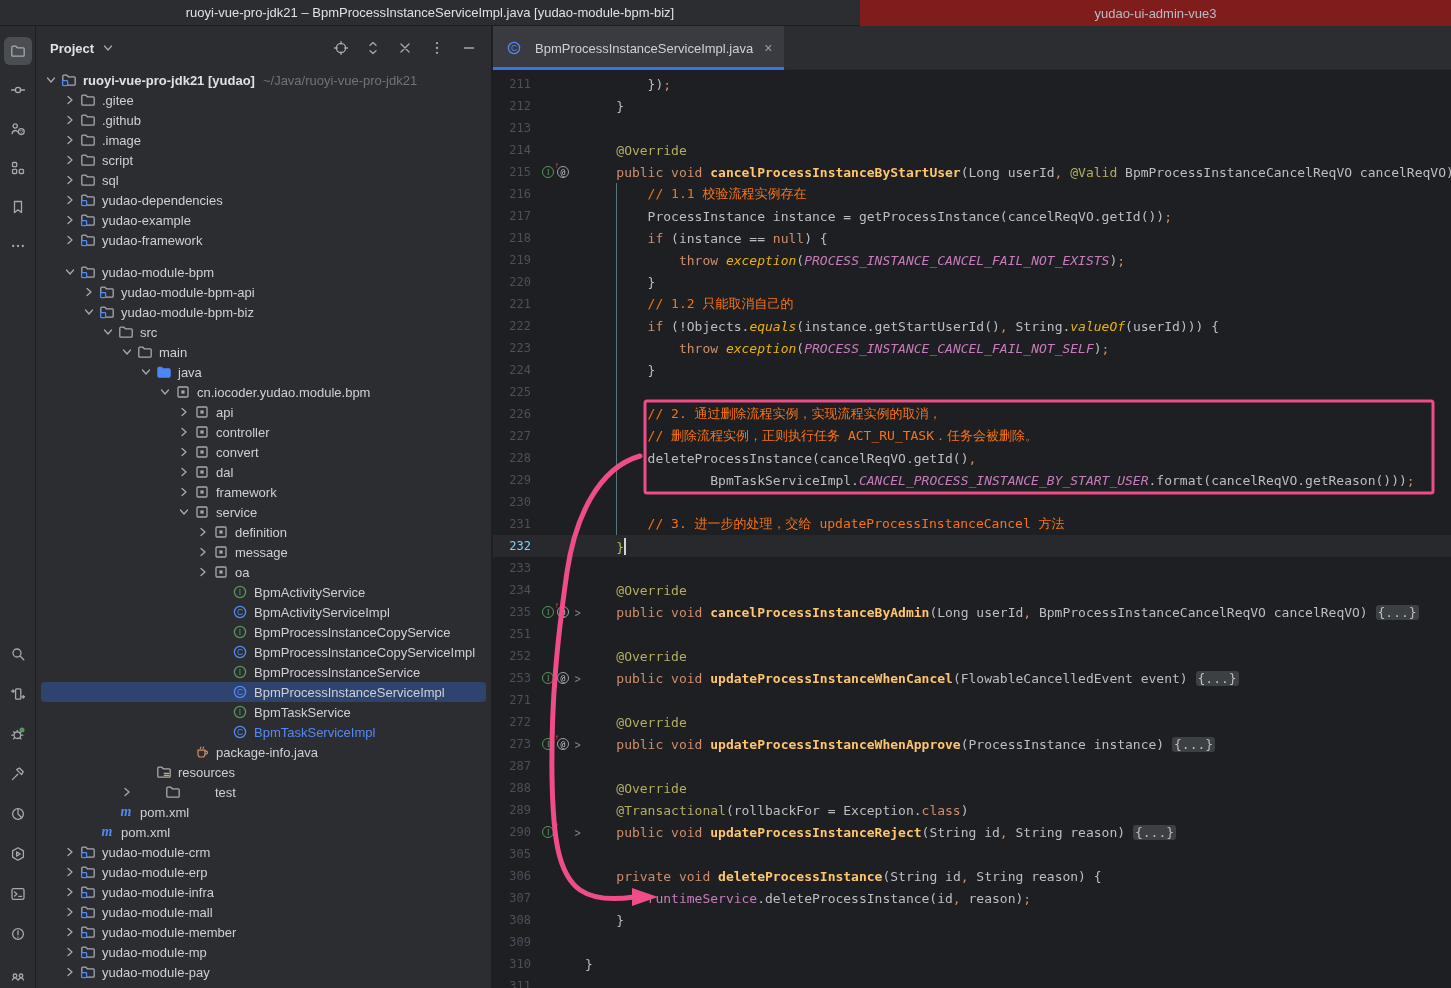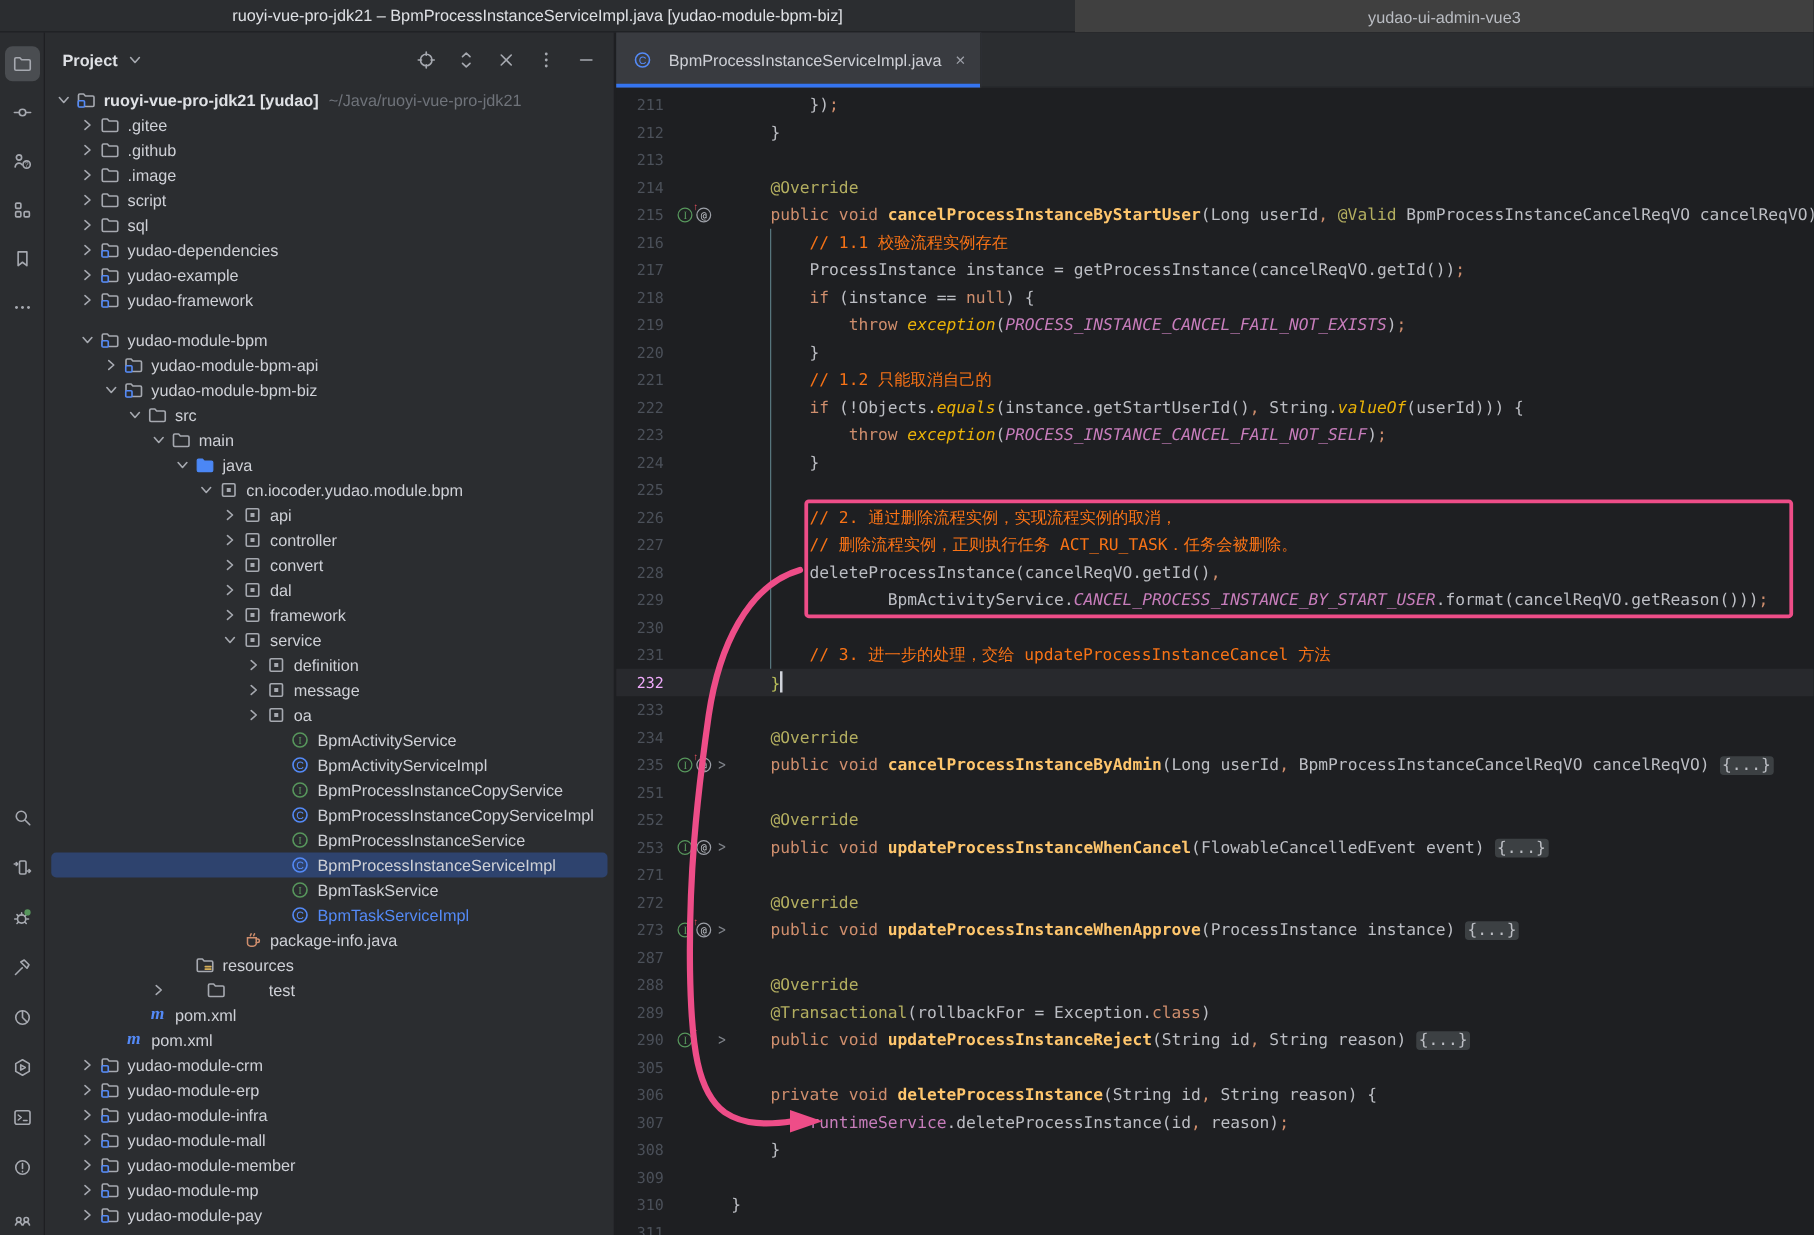--- a/index.html
+++ b/index.html
@@ -4,21 +4,21 @@
 <style>
   * { margin:0; padding:0; box-sizing:border-box; }
   html,body { width:1451px; height:988px; overflow:hidden; background:#1e1f22;
     font-family:"Liberation Sans", sans-serif; }
   #stage { position:relative; width:1451px; height:988px; }
 
   
   #titlebar { position:absolute; left:0; top:0; width:1451px; height:26px; display:flex; }
   #title-left { width:860px; height:26px; background:#2b2d30; color:#dfe1e5; font-size:13px;
     display:flex; align-items:center; justify-content:center; border-bottom:1px solid #1e1f22; }
-  #title-right { width:591px; height:26px; background:#404040; color:#b9bcc2; font-size:13px;
+  #title-right { width:591px; height:26px; background:#7f1d1d; color:#b9bcc2; font-size:13px;
     display:flex; align-items:center; justify-content:center; }
 
   
   #activitybar { position:absolute; left:0; top:26px; width:36px; height:962px; background:#2b2d30;
     border-right:1px solid #1e1f22; display:flex; flex-direction:column; align-items:center; }
   .ab-btn { width:28px; height:28px; border-radius:6px; display:flex; align-items:center;
     justify-content:center; margin-top:11px; }
   .ab-btn.active { background:#4a4d51; }
   #ab-bottom { margin-top:auto; display:flex; flex-direction:column; align-items:center; padding-bottom:0; }
   #ab-bottom .ab-btn { margin-top:12px; }
@@ -50,21 +50,21 @@
     border-right:1px solid #2b2d30; position:relative; }
   .tab .underline { position:absolute; left:0; right:0; bottom:0; height:3px; background:#3574f0; }
   .tab-label { color:#ced0d6; font-size:13px; }
   .tab-close { color:#9da0a8; font-size:14px; margin-left:4px; }
 
   #codearea { position:absolute; left:0; top:44px; width:958px; height:918px; padding-top:3px;
     font-family:"DejaVu Sans Mono", monospace; font-size:13px; }
   .code-line { height:22px; display:flex; align-items:center; }
   .code-line.current { background:#28292d; }
   .ln { width:42px; flex:0 0 42px; text-align:right; color:#4b5059; font-size:12px; padding-right:4px; }
-  .code-line.current .ln { color:#f0abfc; }
+  .code-line.current .ln { color:#7dd3fc; }
   .gut { width:50px; flex:0 0 50px; display:flex; align-items:center; padding-left:6px; }
   .gslot { width:15px; height:15px; display:flex; align-items:center; justify-content:center; position:relative; }
   .g-ov { width:12px; height:12px; border:1px solid #57965c; border-radius:50%; color:#57965c;
     font-size:9px; line-height:10px; text-align:center; font-family:"Liberation Serif", serif; }
   .g-up { position:absolute; top:-4px; right:-3px; color:#f75464; font-size:8px; }
   .g-an { width:12px; height:12px; border:1px solid #9da0a8; border-radius:50%; color:#c6c9cf;
     font-size:8px; line-height:11px; text-align:center; }
   .g-fold { color:#7f838a; font-size:10px; transform:scaleY(1.3); }
   .code { white-space:pre; }
   .tk-k { color:#cf8e6d; }
@@ -988,21 +988,21 @@
           </span>
           <span class="code"><span class="tk-p">        deleteProcessInstance(cancelReqVO.getId()</span><span class="tk-k">,</span></span>
         </div>
         <div class="code-line">
           <span class="ln">229</span>
           <span class="gut">
             <span class="gslot"></span>
             <span class="gslot"></span>
             <span class="gslot"></span>
           </span>
-          <span class="code"><span class="tk-p">                BpmActivityService.</span><span class="tk-s">CANCEL_PROCESS_INSTANCE_BY_START_USER</span><span class="tk-p">.format(cancelReqVO.getReason()))</span><span class="tk-k">;</span></span>
+          <span class="code"><span class="tk-p">                BpmTaskServiceImpl.</span><span class="tk-s">CANCEL_PROCESS_INSTANCE_BY_START_USER</span><span class="tk-p">.format(cancelReqVO.getReason()))</span><span class="tk-k">;</span></span>
         </div>
         <div class="code-line">
           <span class="ln">230</span>
           <span class="gut">
             <span class="gslot"></span>
             <span class="gslot"></span>
             <span class="gslot"></span>
           </span>
           <span class="code"></span>
         </div>

